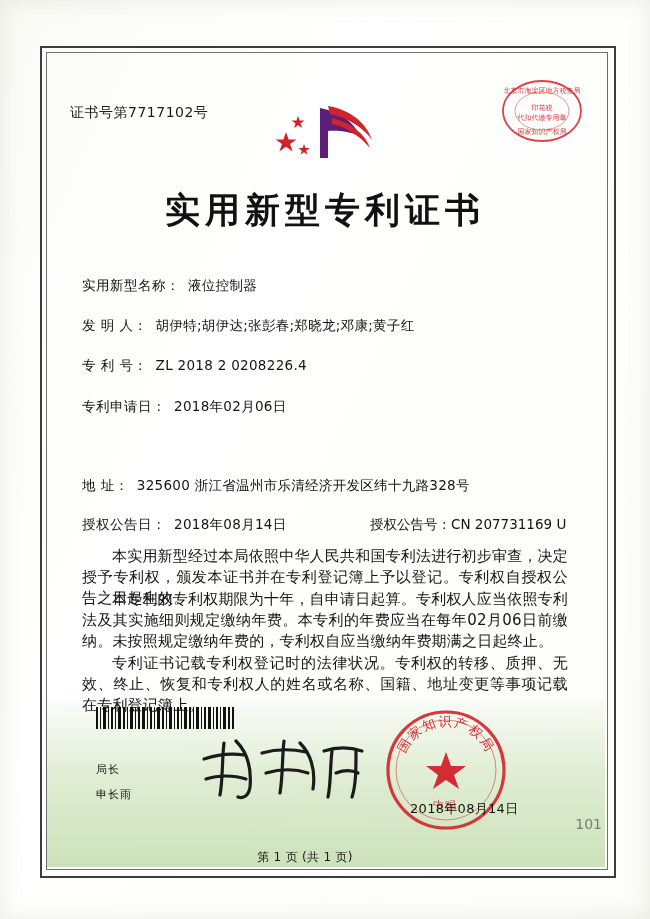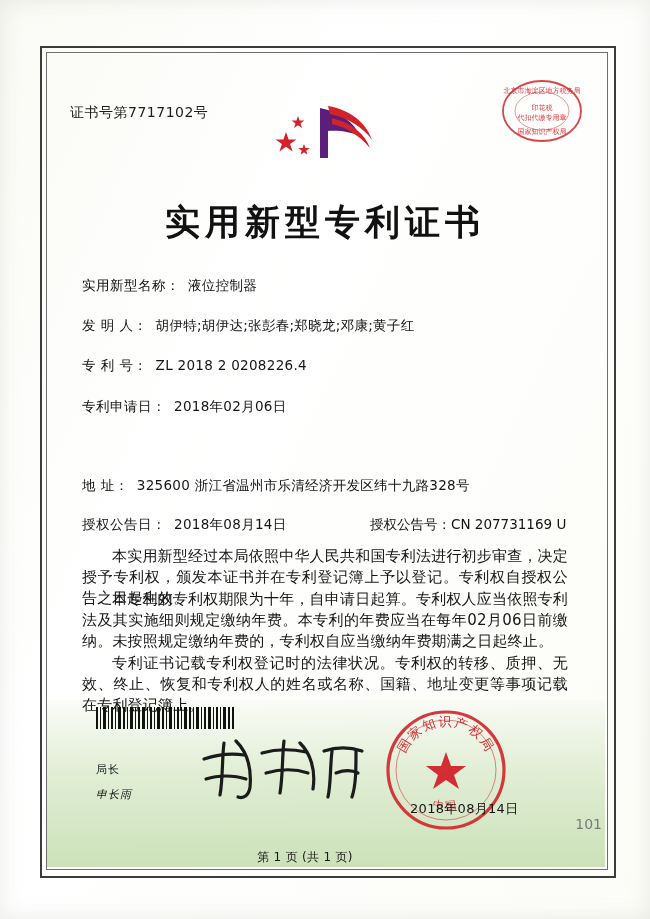--- a/index.html
+++ b/index.html
@@ -87,21 +87,21 @@
     position: absolute;
     left: 500px;
     top: 78px;
     width: 84px;
     height: 66px;
   }
   
   .main-title {
     position: absolute;
     left: 0;
-    top: 199px;
+    top: 187px;
     width: 650px;
     text-align: center;
     font-size: 35px;
     font-weight: bold;
     letter-spacing: 5px;
     color: #111;
     font-family: "DejaVu Sans", "Liberation Sans", sans-serif;
   }
   
   .field {
@@ -160,21 +160,21 @@
   }
   
   .director-label {
     position: absolute;
     left: 96px;
     font-size: 11px;
     letter-spacing: 1px;
     color: #141414;
   }
   .dl1 { top: 762px; }
-  .dl2 { top: 787px; font-style: italic; }
+  .dl2 { top: 787px; }
   
   .signature {
     position: absolute;
     left: 196px;
     top: 735px;
     width: 175px;
     height: 70px;
   }
   
   .seal-main {

